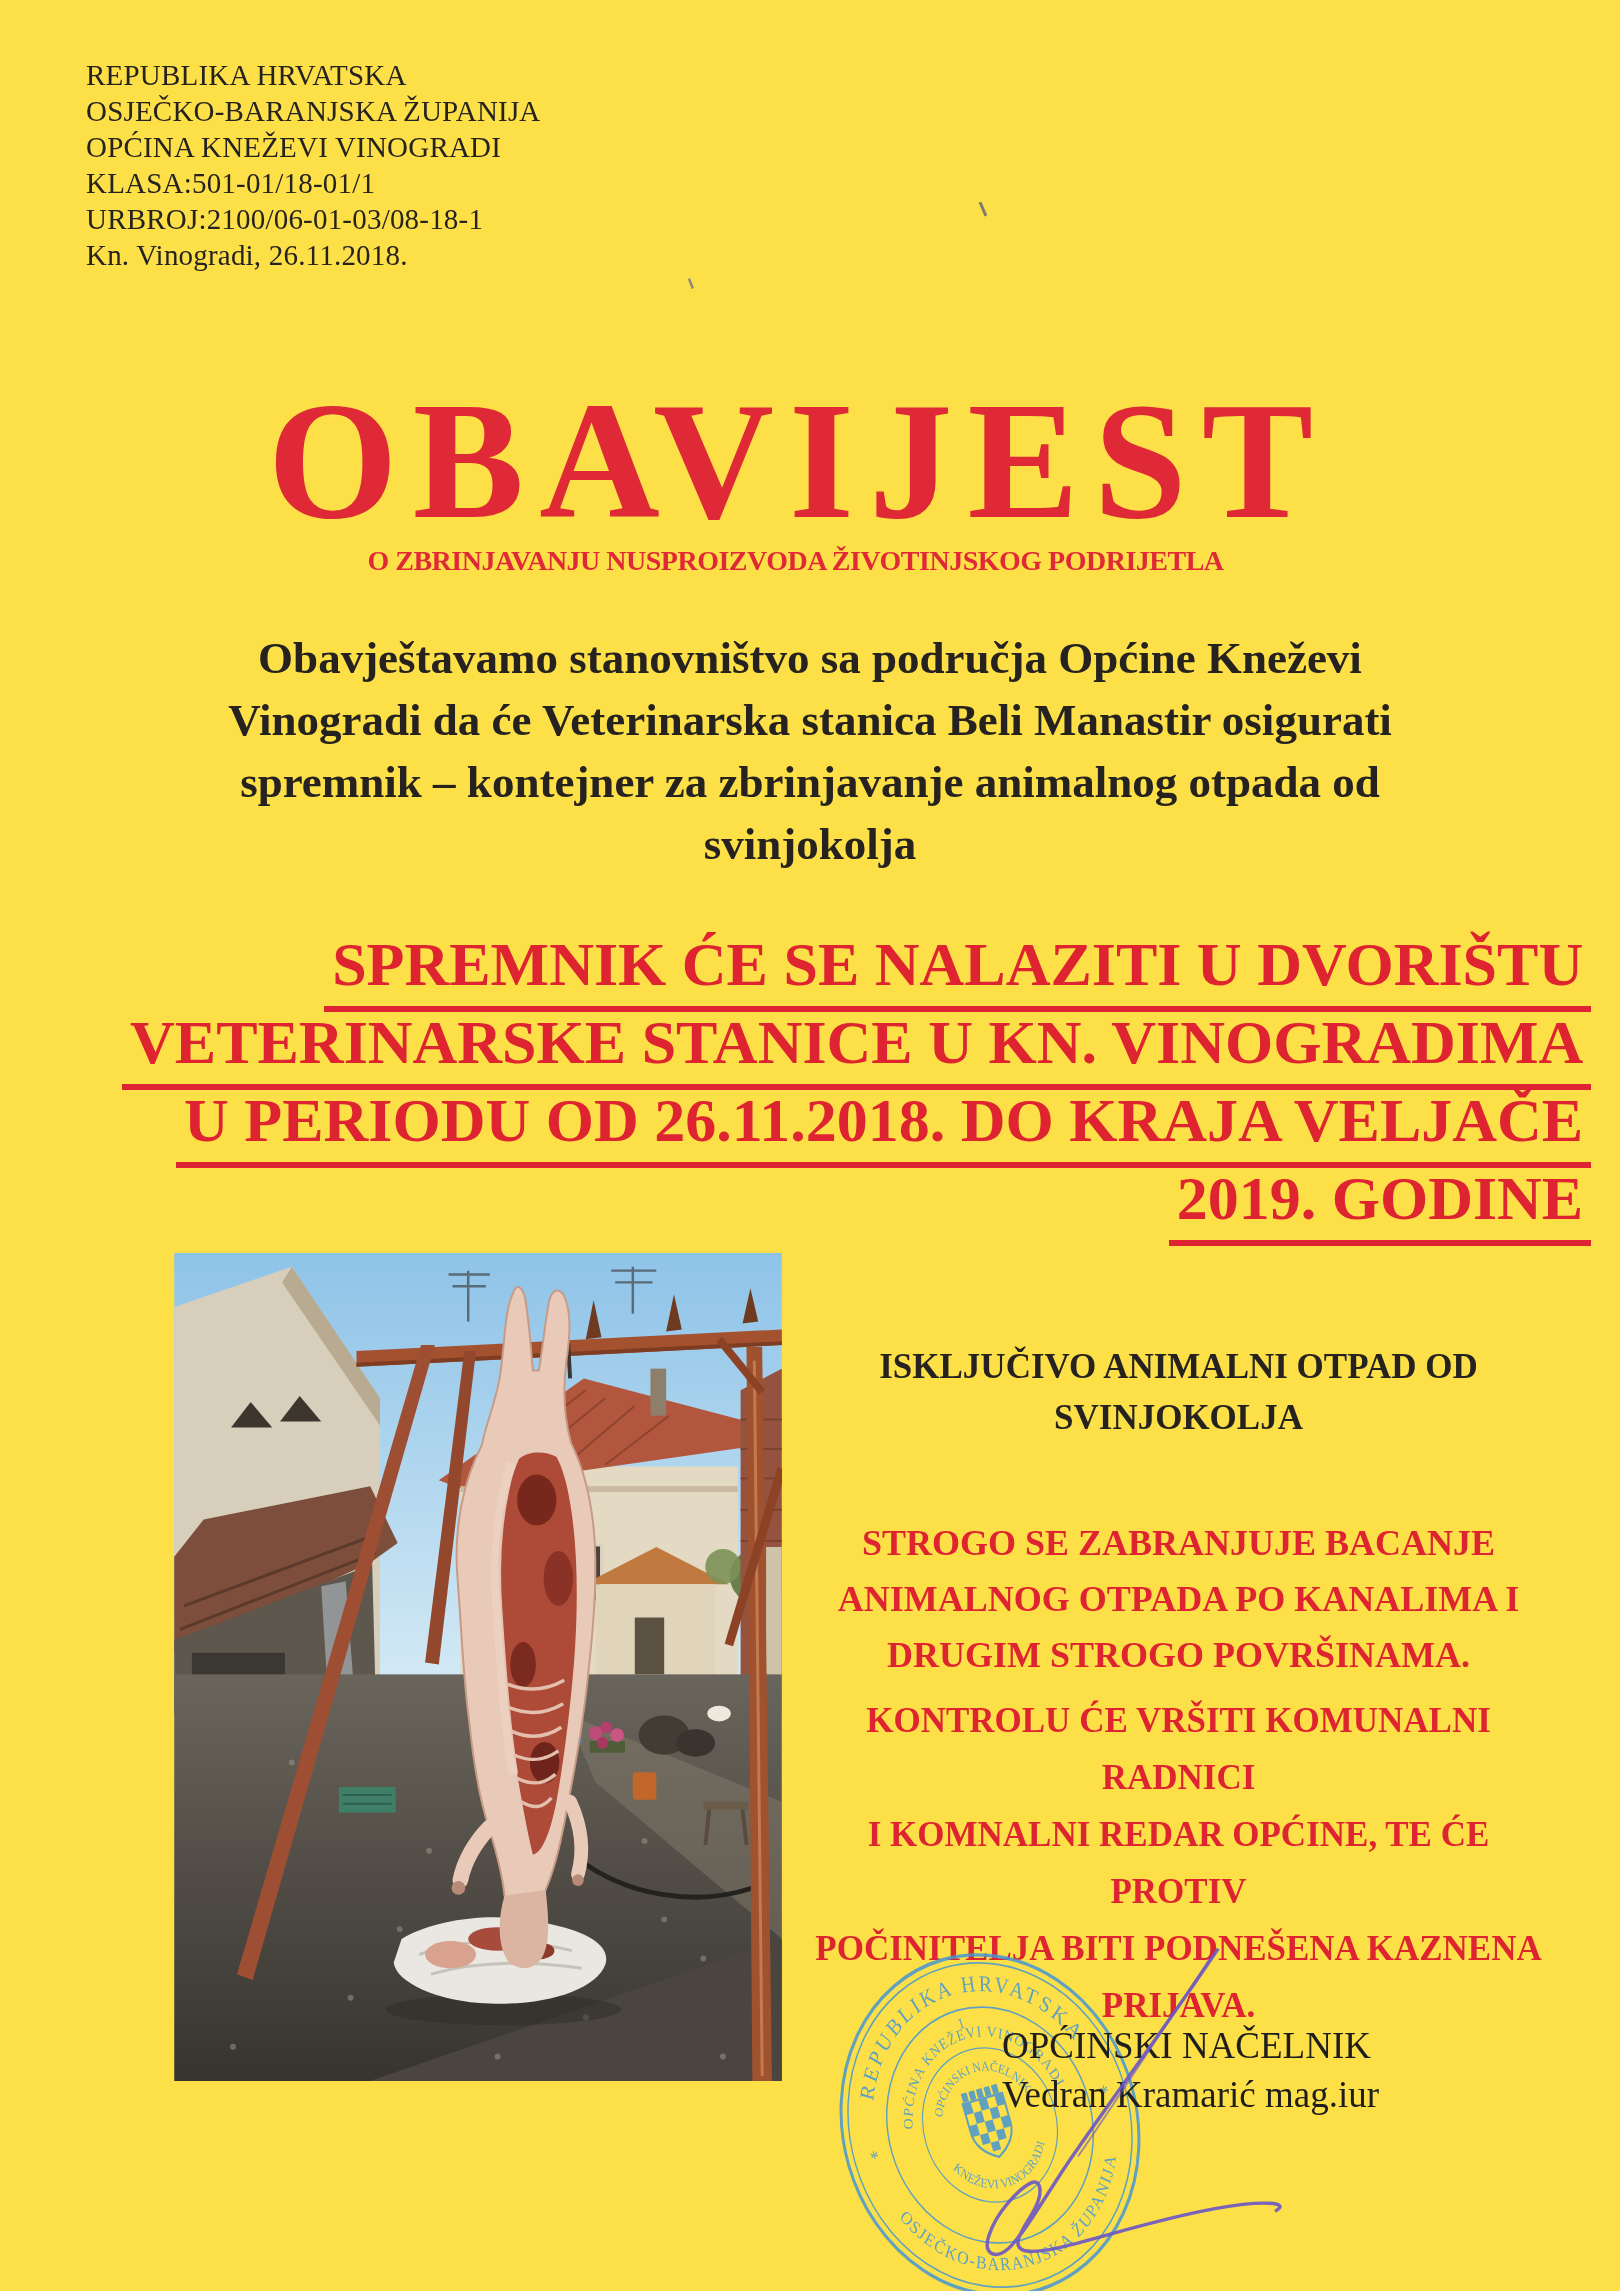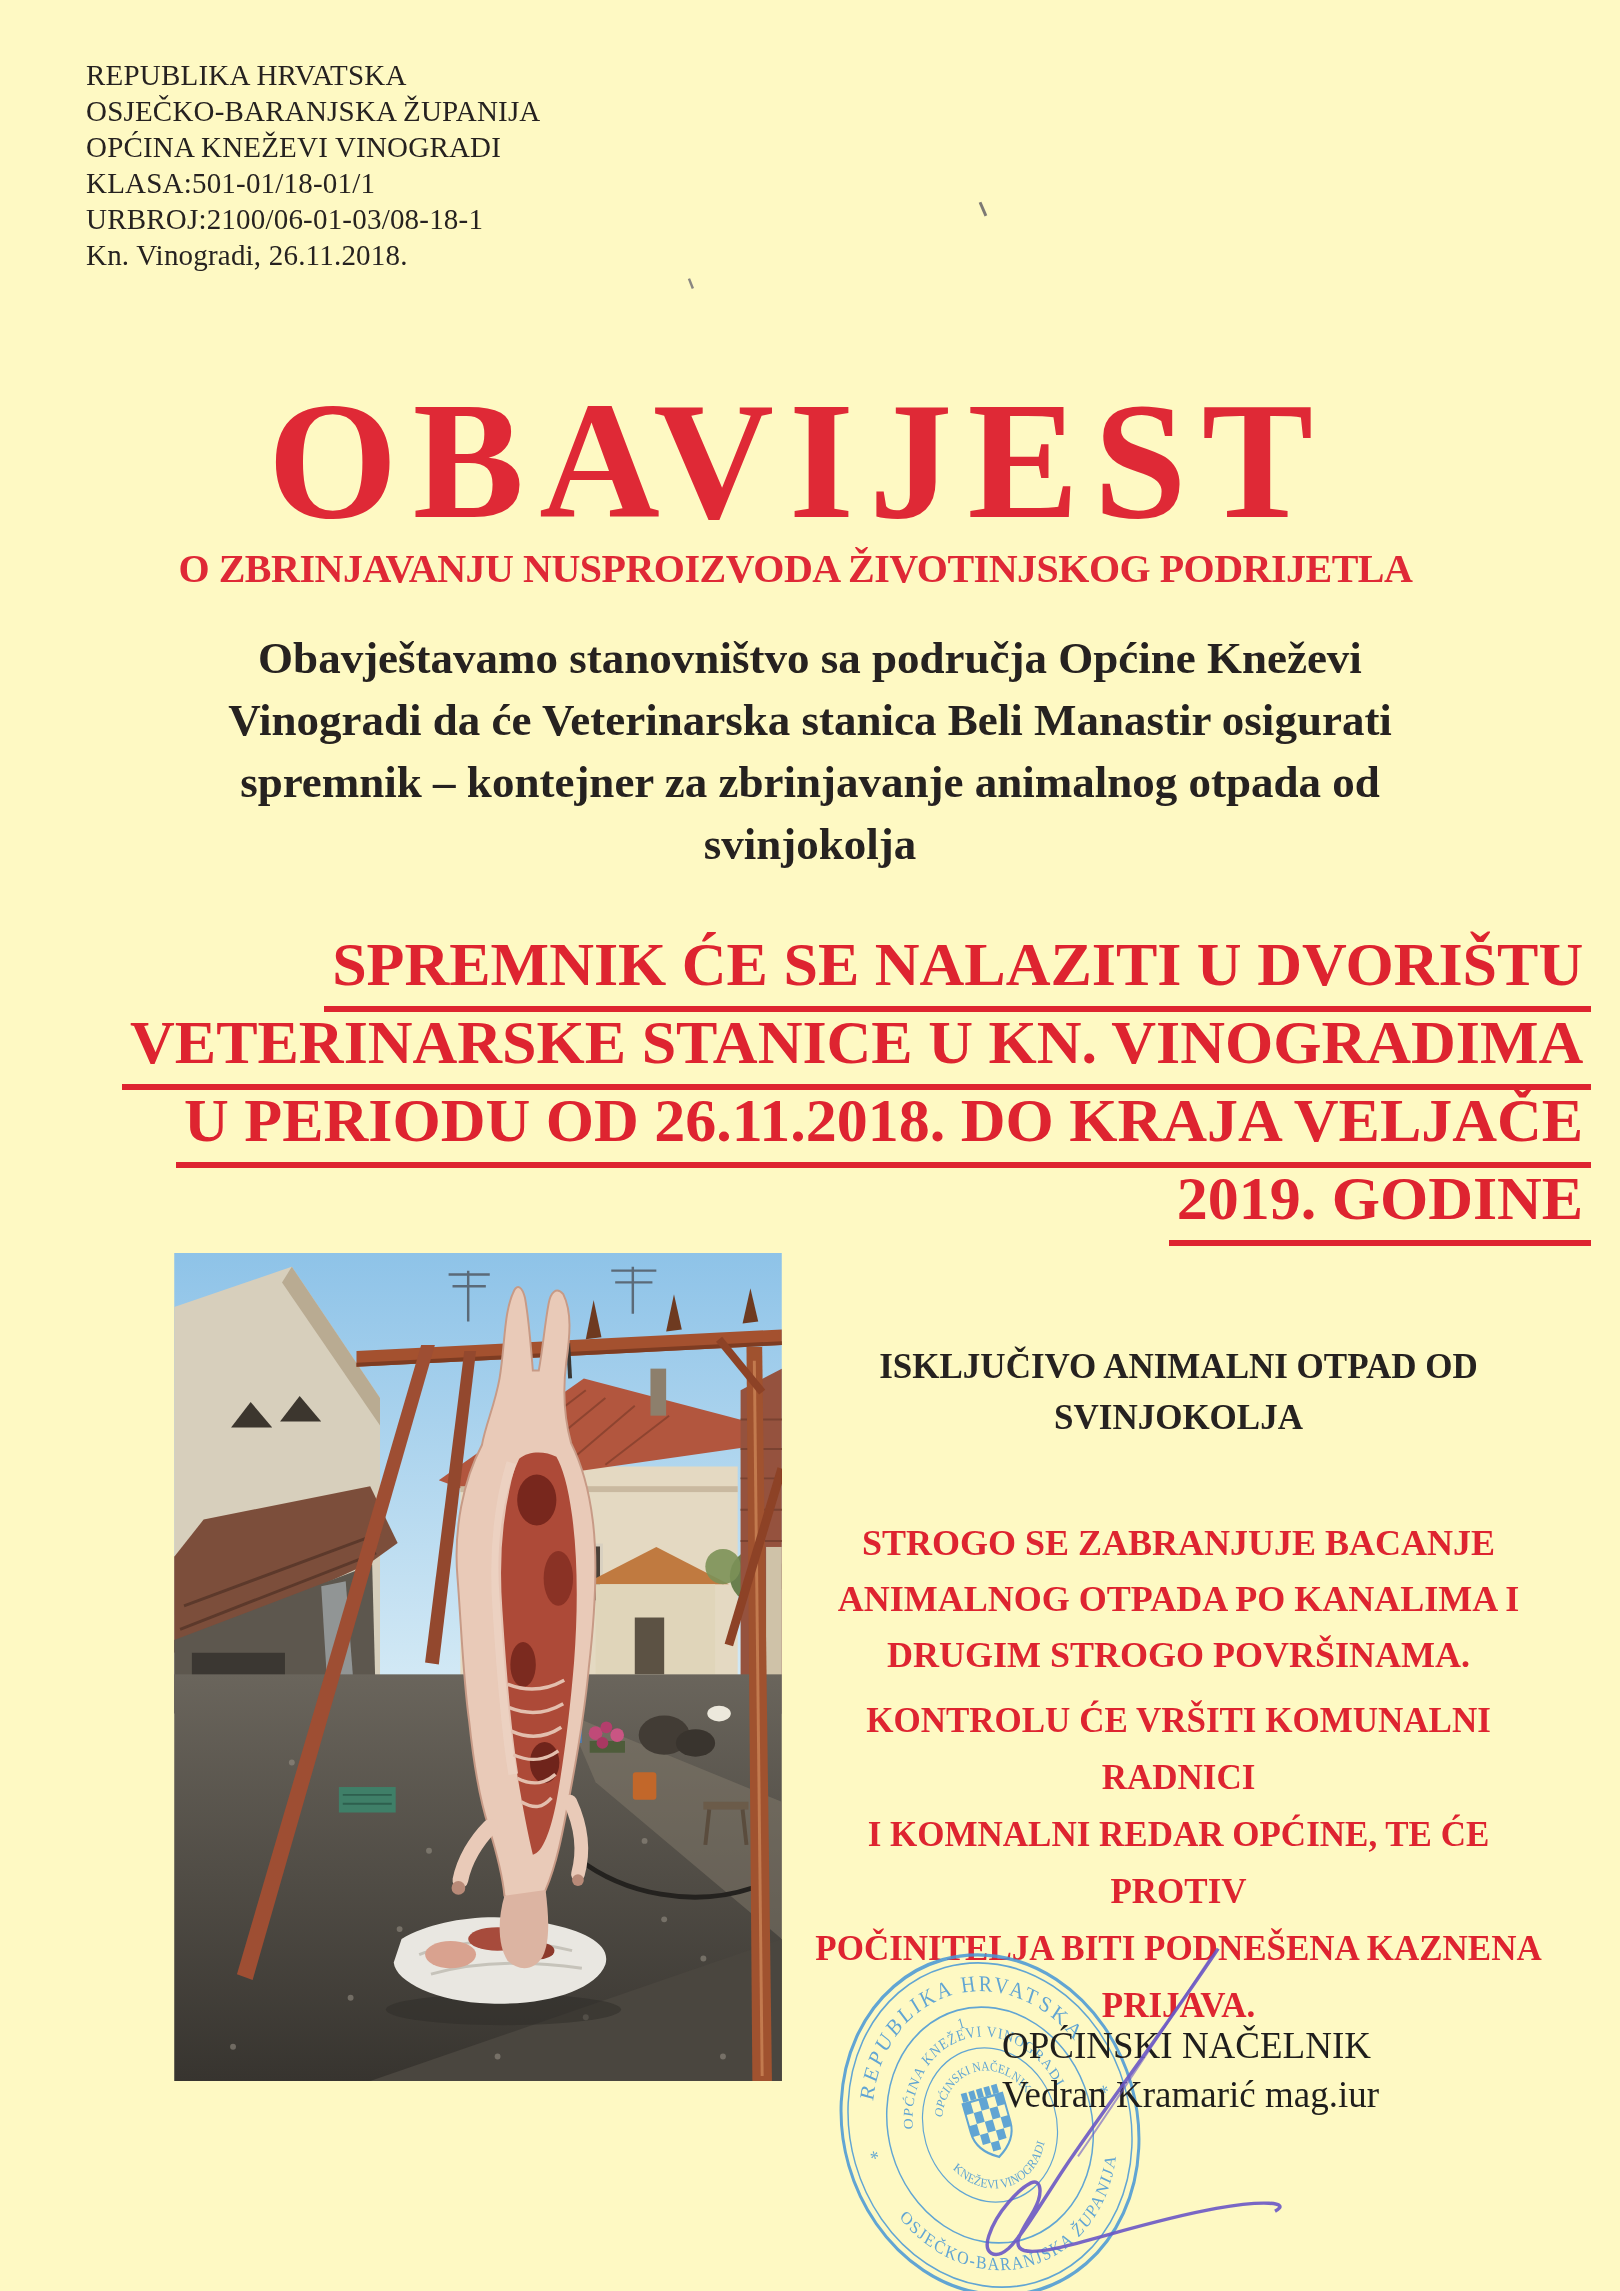--- a/index.html
+++ b/index.html
@@ -1,27 +1,27 @@
 <!DOCTYPE html>
 <html><head>
 <meta charset="utf-8">
 <style>
   html,body{margin:0;padding:0;background:#ffffff;}
   .page{
-    position:relative;width:1620px;height:2292px;background:#fef9c3;
+    position:relative;width:1620px;height:2292px;background:#fde047;
     font-family:"Liberation Serif","DejaVu Serif",serif;color:#262220;overflow:hidden;
   }
   .header{position:absolute;left:86px;top:57px;font-size:29px;line-height:36px;letter-spacing:0.2px;}
   .title{
     position:absolute;left:0;right:39px;top:374px;text-align:center;
     font-size:167px;line-height:173px;font-weight:bold;color:#df2936;letter-spacing:.09em;text-indent:.09em;
   }
   .subtitle{
     position:absolute;left:0;right:29px;top:545px;text-align:center;
-    font-size:40px;font-weight:bold;color:#df2936;letter-spacing:-0.5px;
+    font-size:28px;font-weight:bold;color:#df2936;letter-spacing:-0.5px;
   }
   .intro{position:absolute;left:0;right:0;top:627px;text-align:center;
     font-size:45px;line-height:62px;font-weight:bold;color:#262220;}
   .highlight{position:absolute;left:29px;right:29px;top:929px;text-align:right;color:#de2430;}
   .hl-line{height:78px;font-size:62px;line-height:71px;font-weight:bold;}
   .hl-line span{display:inline-block;border-bottom:6.9px solid #de2430;padding:0 7.8px 5.9px 7.8px;}
   .photo{position:absolute;left:174px;top:1253px;width:608px;height:828px;}
   .photo svg{display:block;width:100%;height:100%;}
   .col-right{position:absolute;left:812px;width:733px;top:0;height:100%;}
   .rule{position:absolute;left:0;width:100%;text-align:center;font-weight:bold;}

